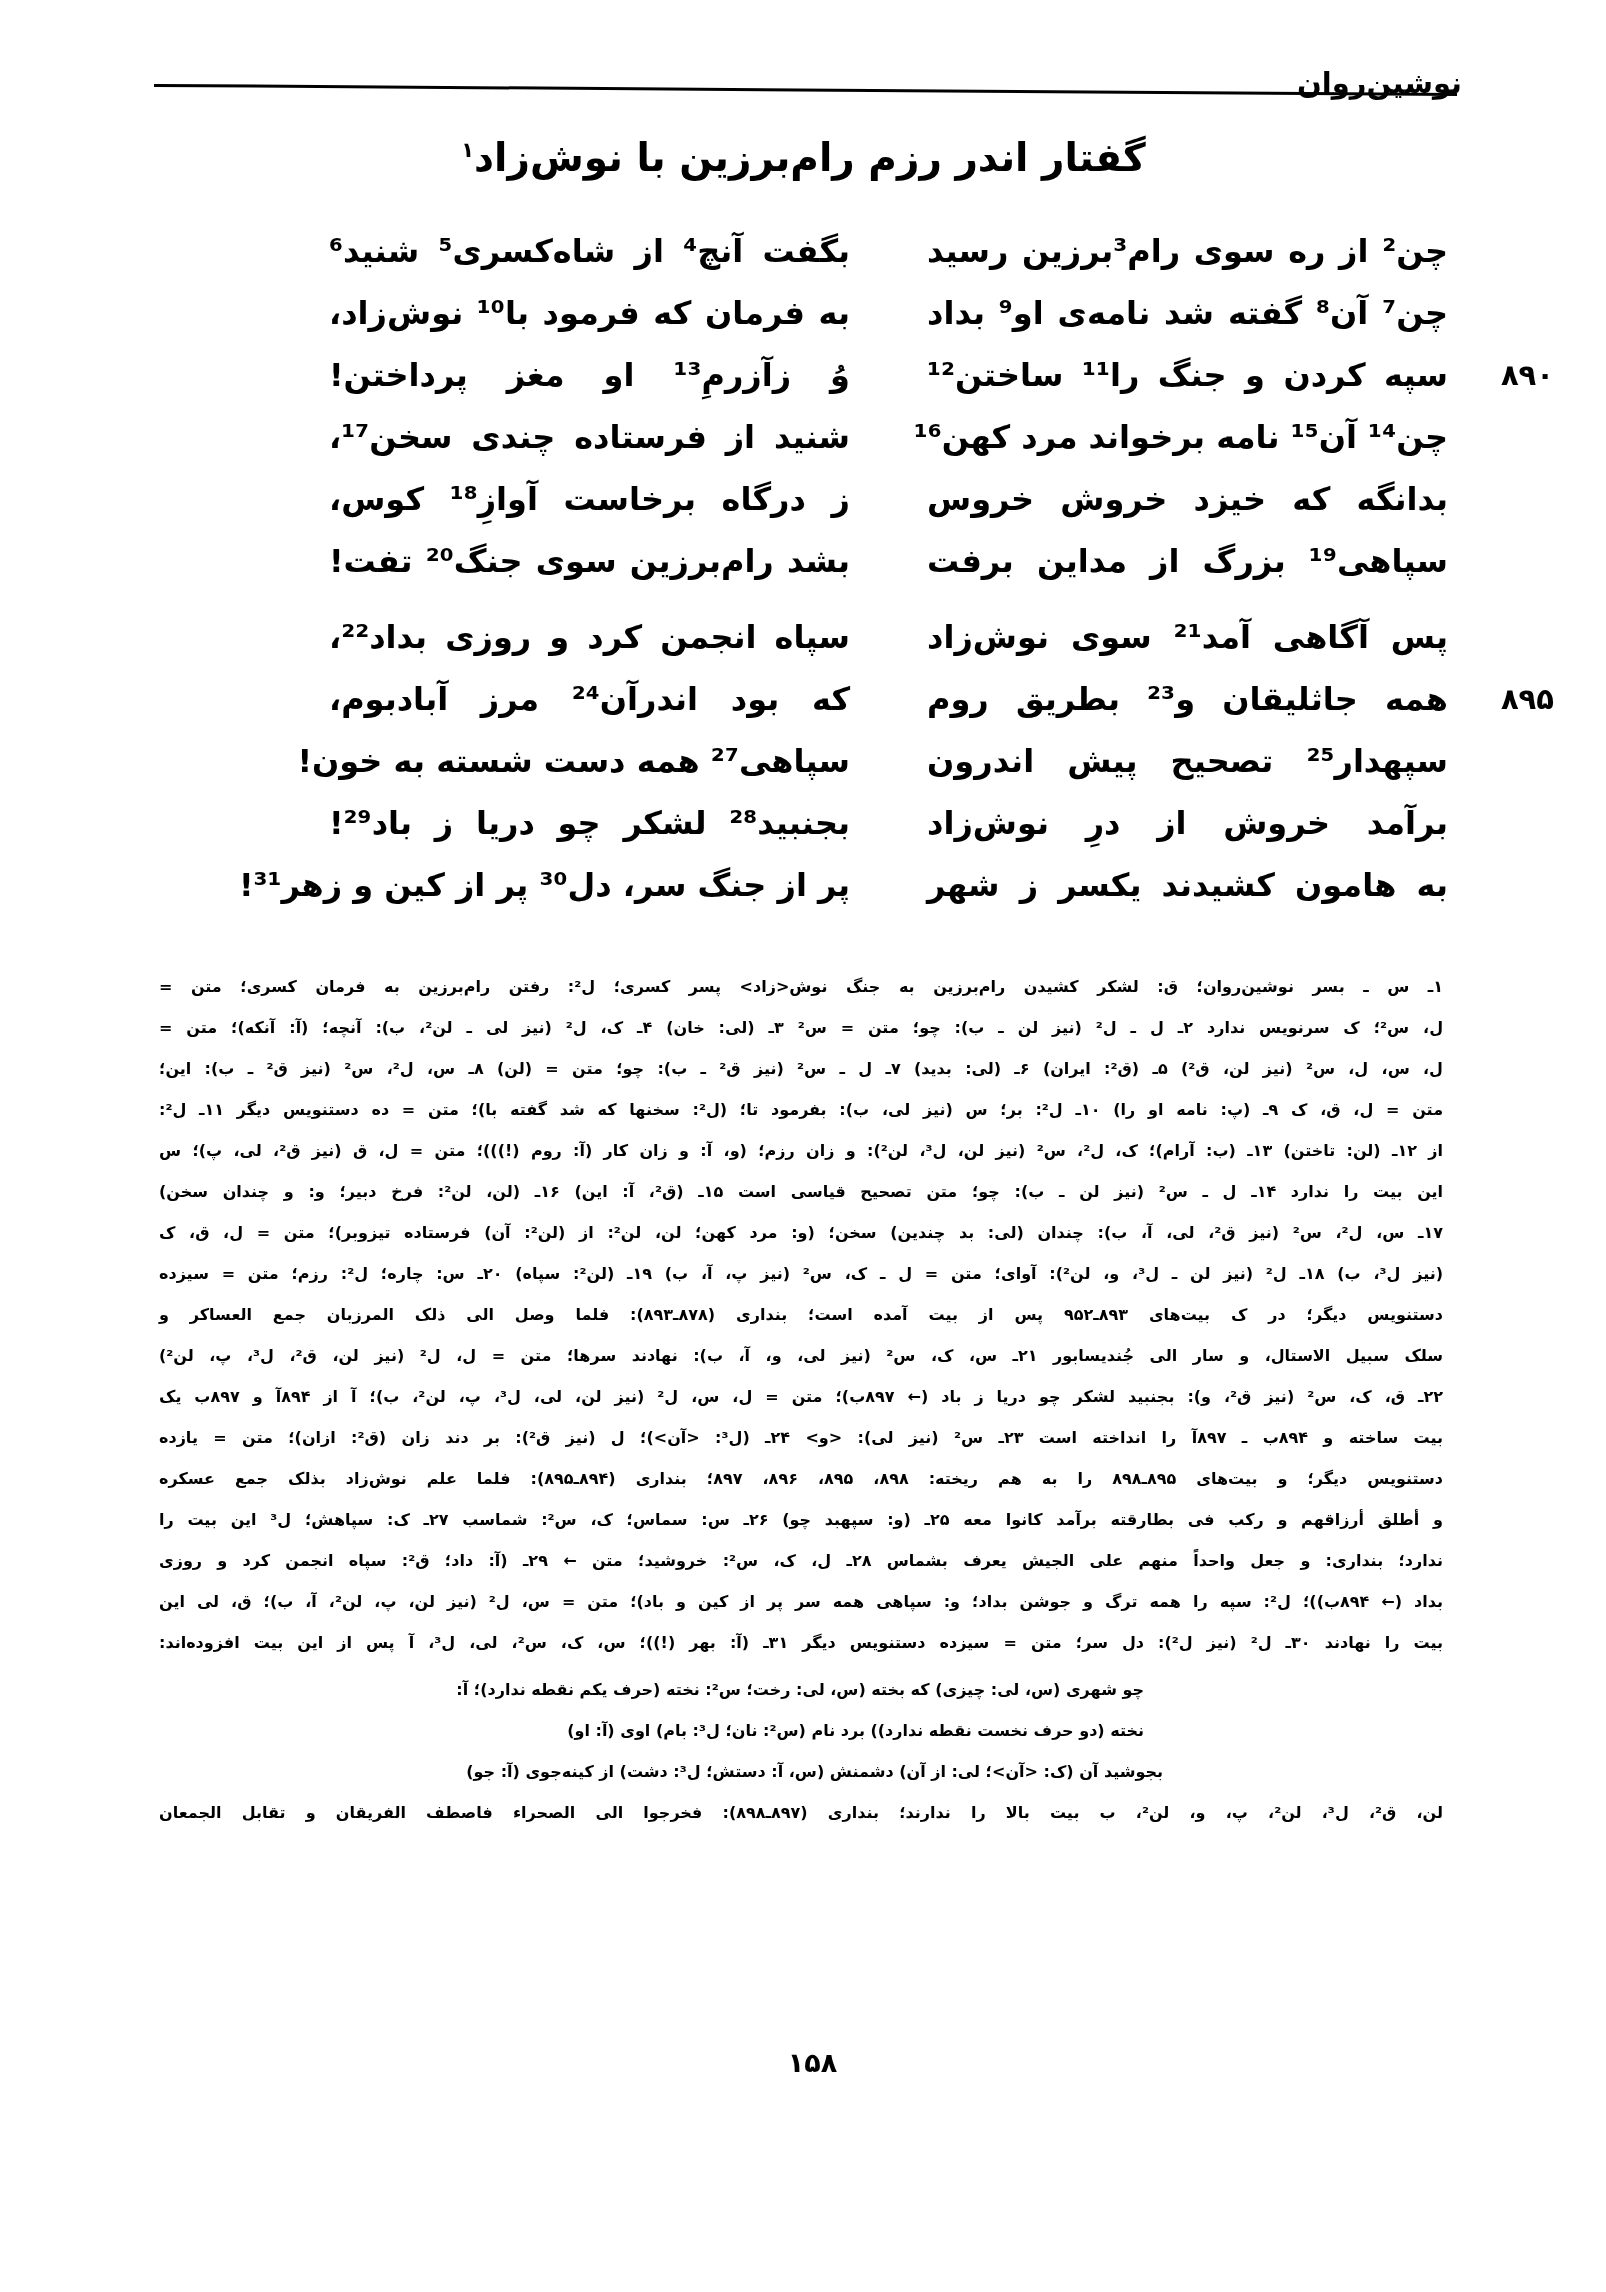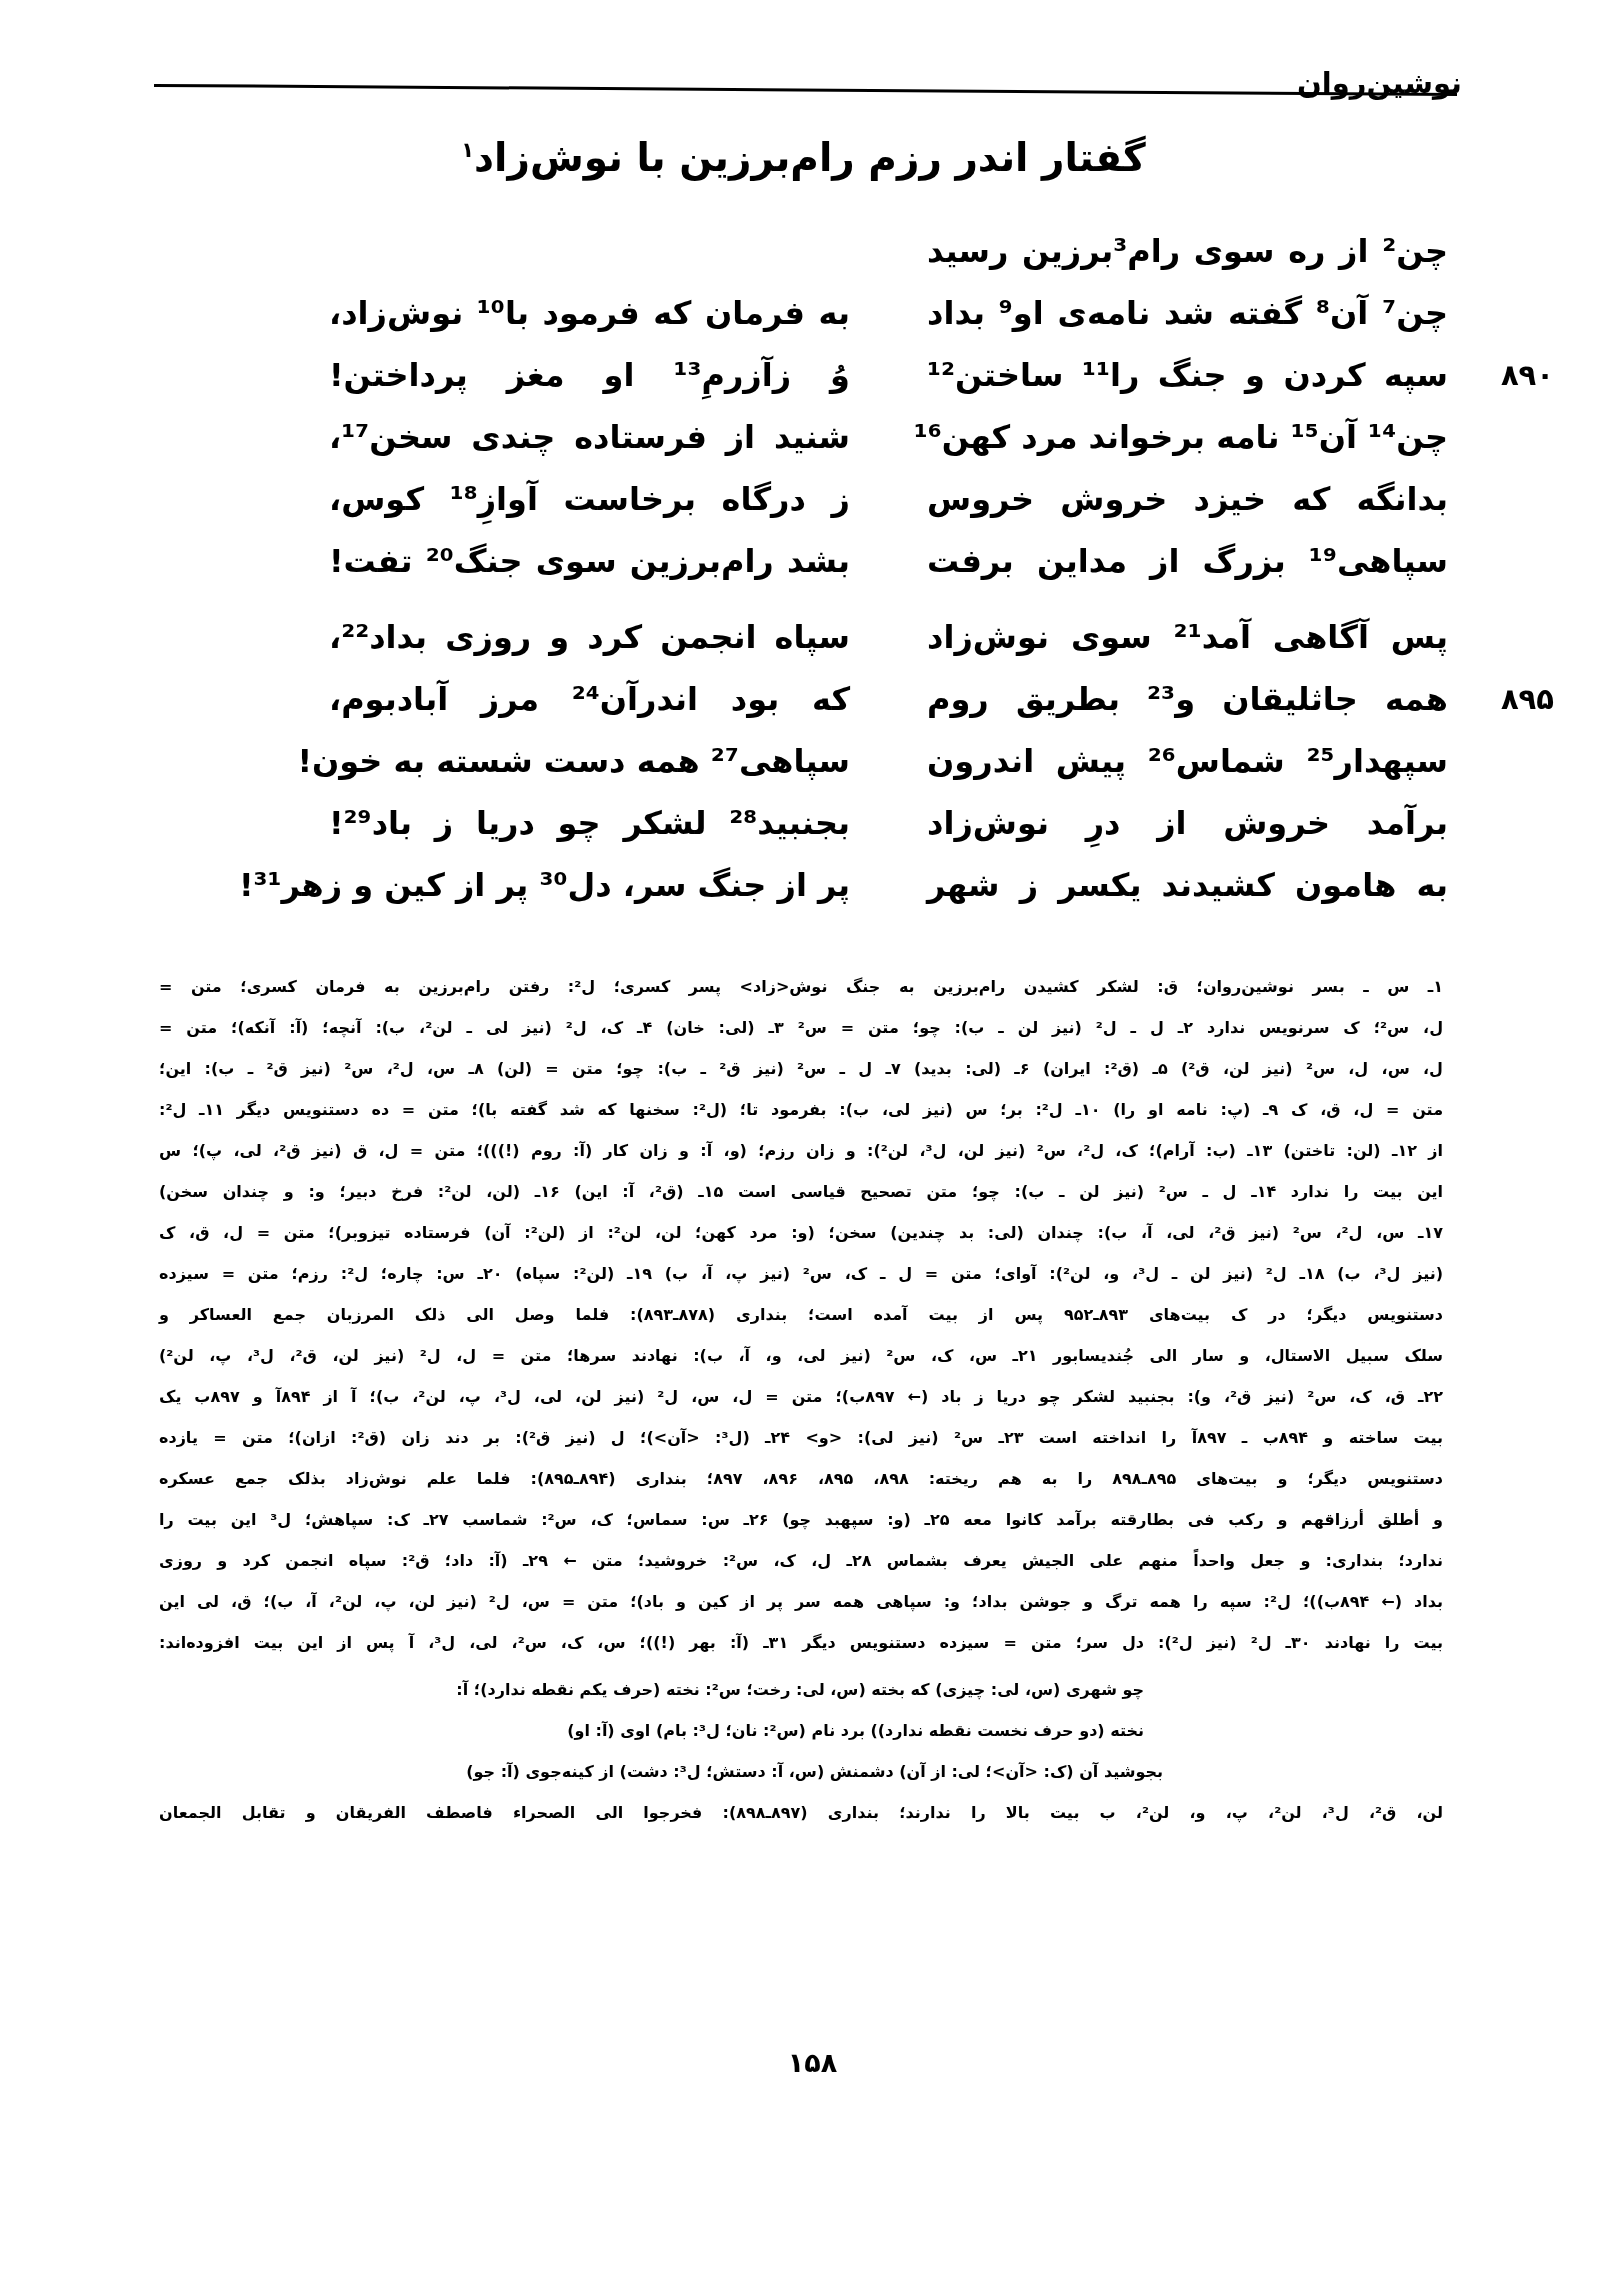--- a/index.html
+++ b/index.html
@@ -53,20 +53,21 @@
 <div class="head-rule"></div>
 
 <div class="title">
   <span>گفتار اندر رزم رام‌برزین با نوش‌زاد</span><sup>۱</sup>
 </div>
 
 <div class="verses" style="top:220px;">
   <div class="verse-row">
     <span class="verse-num"></span>
     <span class="hemistich right">چن² از ره سوی رام³برزین رسید</span>
+    <span class="hemistich">بگفت آنچ⁴ از شاه‌کسری⁵ شنید⁶</span>
   </div>
   <div class="verse-row">
     <span class="verse-num"></span>
     <span class="hemistich right">چن⁷ آن⁸ گفته شد نامه‌ی او⁹ بداد</span>
     <span class="hemistich">به فرمان که فرمود با¹⁰ نوش‌زاد،</span>
   </div>
   <div class="verse-row">
     <span class="verse-num">۸۹۰</span>
     <span class="hemistich right">سپه کردن و جنگ را¹¹ ساختن¹²</span>
     <span class="hemistich">وُ زآزرمِ¹³ او مغز پرداختن!</span>
@@ -94,21 +95,21 @@
     <span class="hemistich right">پس آگاهی آمد²¹ سوی نوش‌زاد</span>
     <span class="hemistich">سپاه انجمن کرد و روزی بداد²²،</span>
   </div>
   <div class="verse-row">
     <span class="verse-num">۸۹۵</span>
     <span class="hemistich right">همه جاثلیقان و²³ بطریق روم</span>
     <span class="hemistich">که بود اندرآن²⁴ مرز آبادبوم،</span>
   </div>
   <div class="verse-row">
     <span class="verse-num"></span>
-    <span class="hemistich right">سپهدار²⁵ شماس²⁶ پیش اندرون</span>
+    <span class="hemistich right">سپهدار²⁵ تصحیح پیش اندرون</span>
     <span class="hemistich">سپاهی²⁷ همه دست شسته به خون!</span>
   </div>
   <div class="verse-row">
     <span class="verse-num"></span>
     <span class="hemistich right">برآمد خروش از درِ نوش‌زاد</span>
     <span class="hemistich">بجنبید²⁸ لشکر چو دریا ز باد²⁹!</span>
   </div>
   <div class="verse-row">
     <span class="verse-num"></span>
     <span class="hemistich right">به هامون کشیدند یکسر ز شهر</span>

